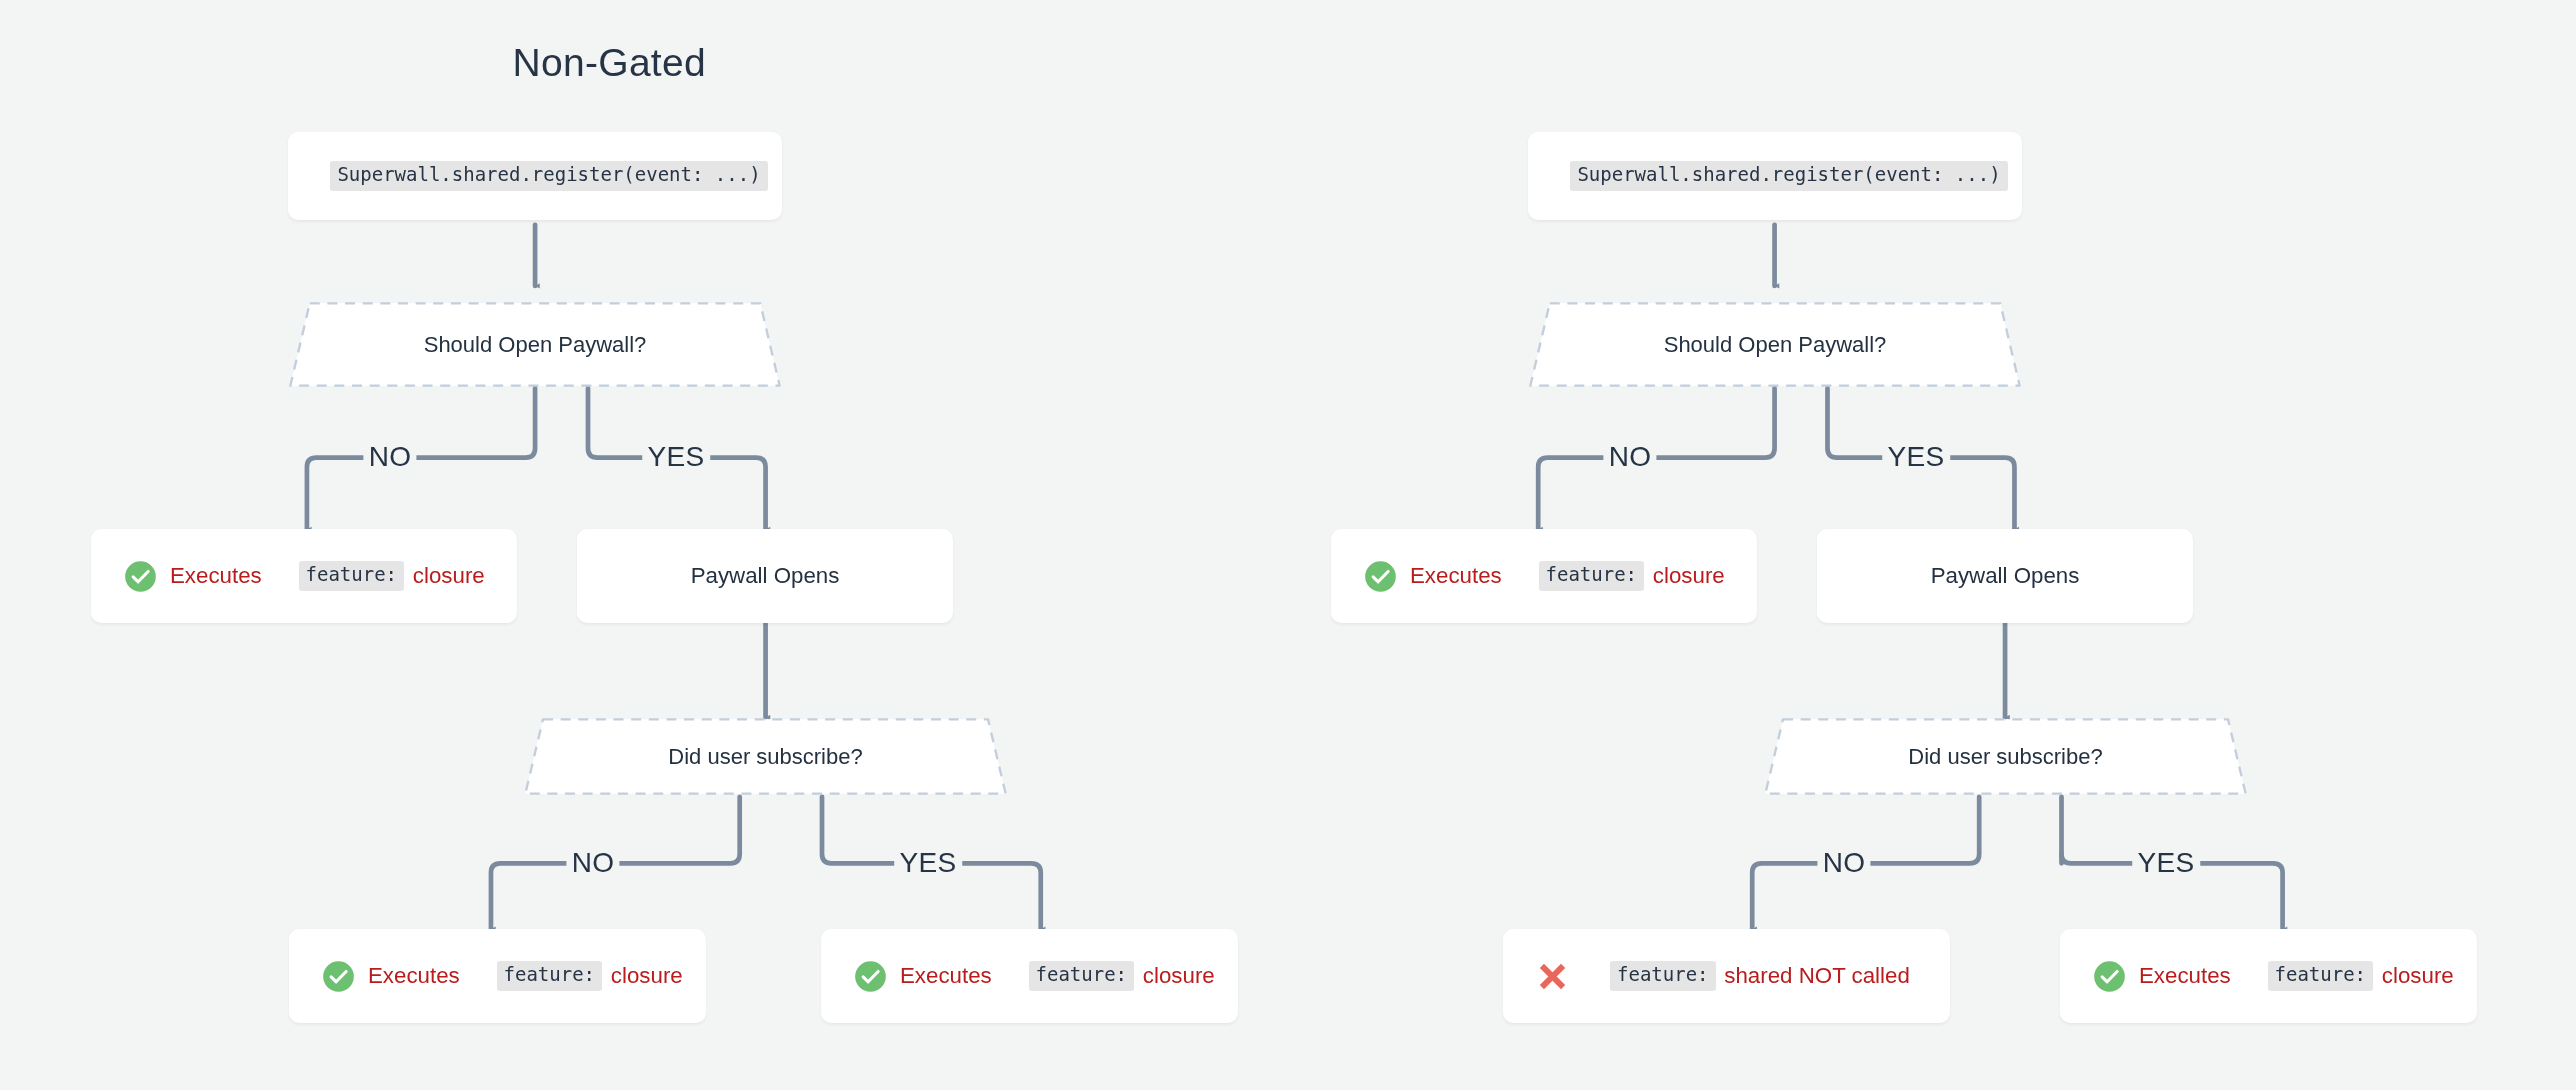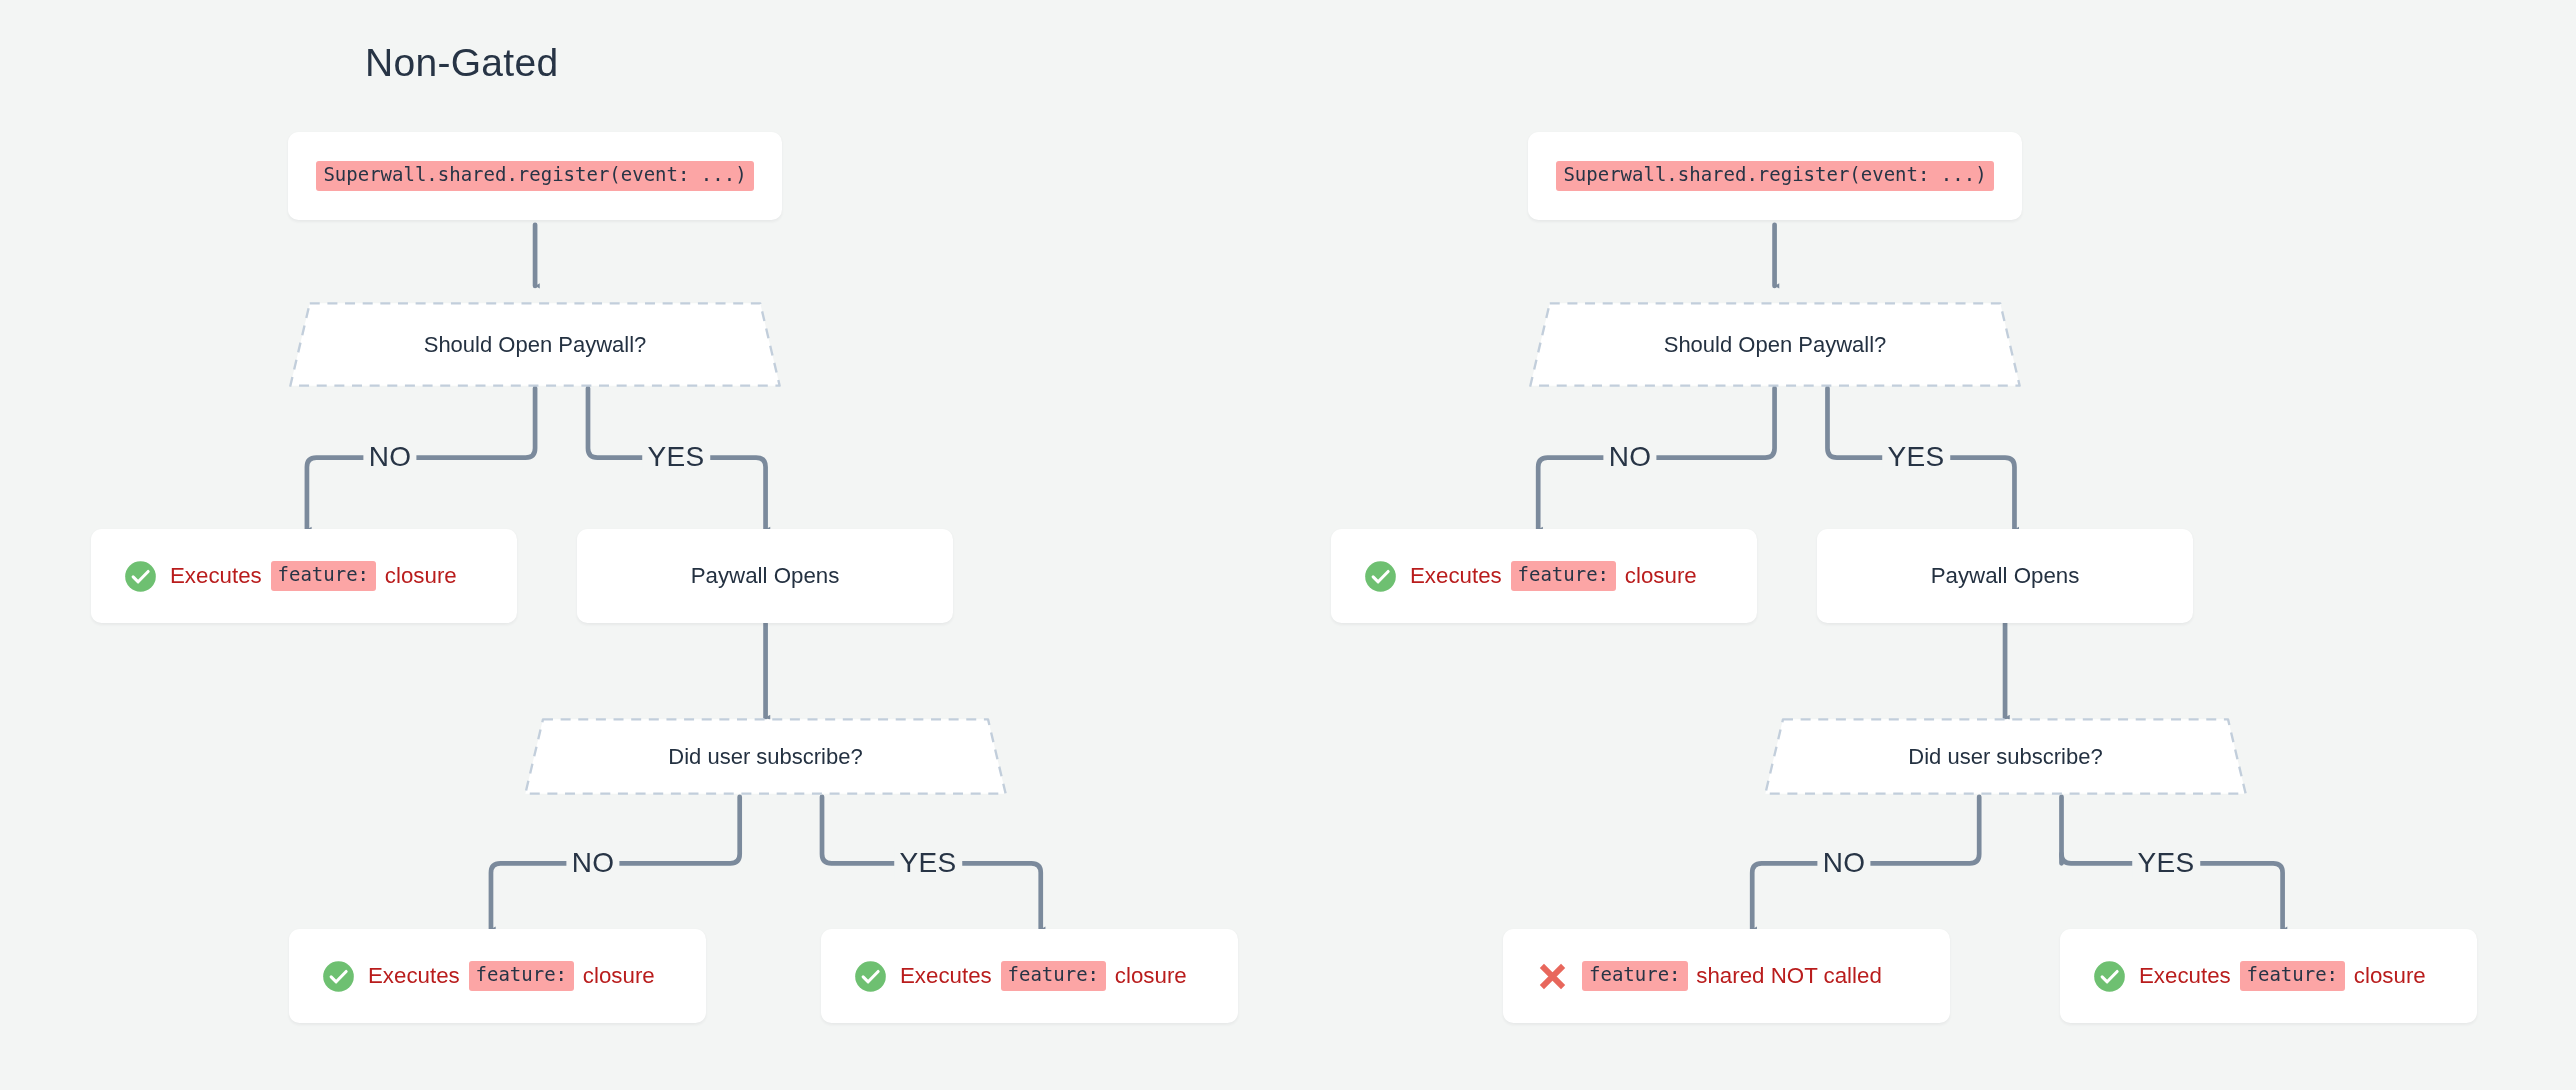--- a/index.html
+++ b/index.html
@@ -24,21 +24,21 @@
   #wires {
     position: absolute;
     left: 0; top: 0;
     width: 2576px;
     height: 1091px;
     pointer-events: none;
   }
 
   .col-title {
     position: absolute;
-    text-align: left;
+    text-align: right;
     font-size: 39px;
     font-weight: 400;
     color: #273445;
     letter-spacing: 0.3px;
     white-space: nowrap;
   }
 
   .node {
     position: absolute;
     box-sizing: border-box;
@@ -69,28 +69,29 @@
   .decision .trap-label {
     position: relative;
     z-index: 2;
     font-size: 22px;
     color: #243141;
     white-space: nowrap;
   }
 
   .code-chip {
     display: inline-block;
-    background: #fca5a5;
+    background: #e5e5e5;
     color: #273445;
     font-family: "DejaVu Sans Mono", monospace;
     font-size: 19px;
     padding: 4.1px 7px 5.3px 7px;
     border-radius: 2.9px;
     line-height: 1.05;
     white-space: nowrap;
+    margin-left: 28px;
   }
 
   .node.code-node {
     padding: 0 26px;
   }
 
   .result {
     justify-content: flex-start;
     padding-left: 33px;
     gap: 13px;

